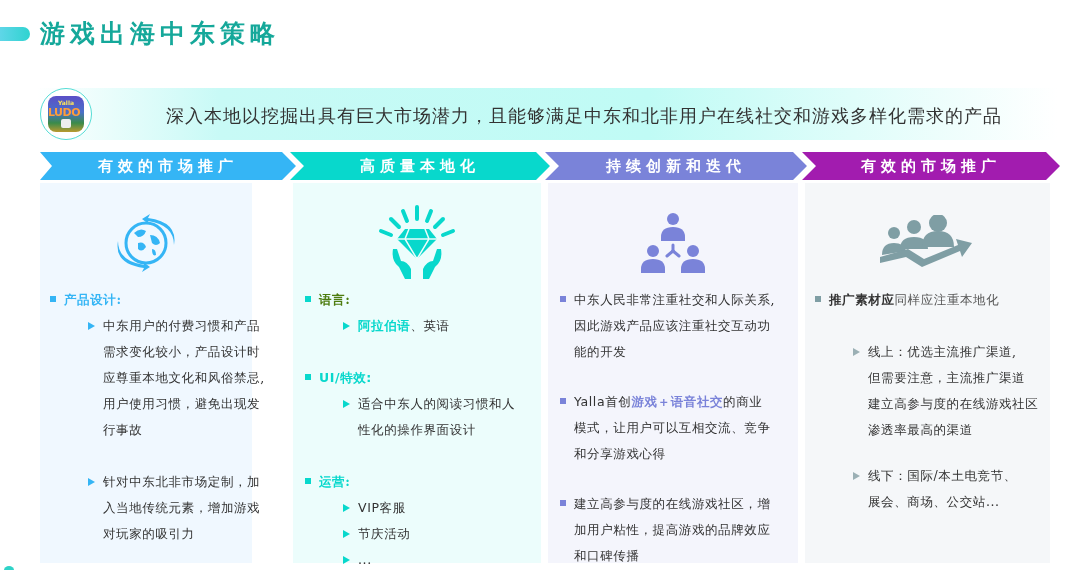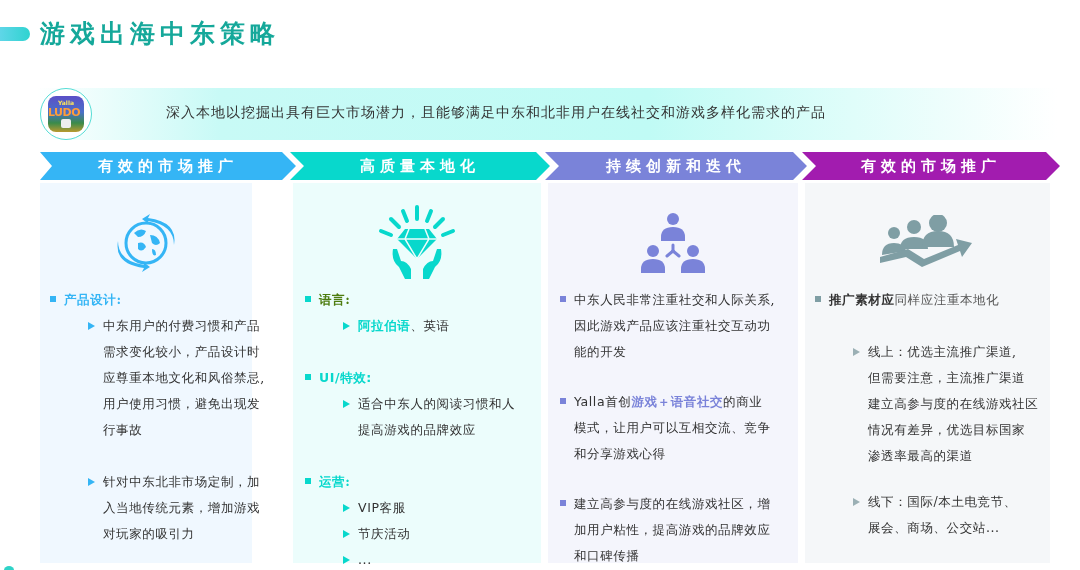--- a/index.html
+++ b/index.html
@@ -12,21 +12,21 @@
 
   .banner { position: absolute; left: 37px; top: 88px; width: 1020px; height: 52px;
     background: linear-gradient(90deg, #ffffff 0%, #c8faf6 18%, #c0fbf5 60%, #ffffff 100%); }
   .logo-ring { position: absolute; left: 40px; top: 88px; width: 52px; height: 52px; border-radius: 50%;
     border: 1.5px solid #55ddd6; background: #fff; display: flex; align-items: center; justify-content: center; }
   .logo { width: 36px; height: 36px; border-radius: 8px; background: linear-gradient(180deg, #5a4fc7 0%, #4a70c8 45%, #3a8b4a 75%, #b89a30 100%);
     position: relative; overflow: hidden; }
   .logo .y { position: absolute; top: 3px; left: 0; right: 0; text-align: center; font-size: 6px; font-family: "DejaVu Sans", sans-serif; color: #ffe85a; font-weight: bold; }
   .logo .l { position: absolute; top: 10px; left: 0; right: 16px; text-align: center; font-size: 11px; font-family: "DejaVu Sans", sans-serif; font-weight: bold; color: #ff9d3a; letter-spacing: -0.5px; }
   .logo .d { position: absolute; bottom: 4px; left: 13px; width: 10px; height: 9px; background: #eee; border-radius: 2px; }
-  .banner-text { position: absolute; left: 166px; top: 104px; font-size: 14px; letter-spacing: 1px; color: #333; }
+  .banner-text { position: absolute; left: 166px; top: 104px; font-size: 18px; letter-spacing: 1px; color: #333; }
 
   .arrow { position: absolute; top: 152px; height: 28px; display: flex; align-items: center; justify-content: center;
     color: #fff; font-weight: bold; font-size: 15px; letter-spacing: 5px;
     clip-path: polygon(0 0, calc(100% - 14px) 0, 100% 50%, calc(100% - 14px) 100%, 0 100%, 14px 50%); }
   .arrow.first { clip-path: polygon(0 0, calc(100% - 14px) 0, 100% 50%, calc(100% - 14px) 100%, 0 100%, 12px 50%); }
 
   .card { position: absolute; top: 183px; height: 380px; }
   .icon-wrap { position: absolute; left: 0; right: 0; top: 12px; height: 96px; display: flex; align-items: center; justify-content: center; }
 
   .txt { position: absolute; font-size: 12.5px; line-height: 26px; color: #333; letter-spacing: 0.6px; }
@@ -108,21 +108,21 @@
       <path d="M18 46 q-2 12 6 18 l6 12 h6 v-10 q-4 -8 -10 -8 l-4 -12 z" fill="#08d8cc"></path>
       <path d="M66 46 q2 12 -6 18 l-6 12 h-6 v-10 q4 -8 10 -8 l4 -12 z" fill="#08d8cc"></path>
     </svg>
   </div>
   <div class="txt" style="left:12px;top:104px;width:235px;">
     <div><span class="sq" style="background:#08d8cc"></span><span class="h" style="color:#4d7c0f">语言:</span></div>
     <div style="padding-left:38px;"><span class="tri" style="border-left-color:#08d8cc"></span><span class="h" style="color:#08d8cc">阿拉伯语</span><span>、英语</span></div>
     <div style="height:26px;"></div>
     <div><span class="sq" style="background:#08d8cc"></span><span class="h sans" style="color:#08d8cc">UI/特效:</span></div>
     <div style="padding-left:38px;"><span class="tri" style="border-left-color:#08d8cc"></span><span>适合中东人的阅读习惯和人</span></div>
-    <div style="padding-left:53px;">提高游戏的品牌效应</div>
+    <div style="padding-left:53px;">性化的操作界面设计</div>
     <div style="height:26px;"></div>
     <div><span class="sq" style="background:#08d8cc"></span><span class="h" style="color:#08d8cc">运营:</span></div>
     <div style="padding-left:38px;"><span class="tri" style="border-left-color:#08d8cc"></span><span class="sans">VIP客服</span></div>
     <div style="padding-left:38px;"><span class="tri" style="border-left-color:#08d8cc"></span><span>节庆活动</span></div>
     <div style="padding-left:38px;"><span class="tri" style="border-left-color:#08d8cc"></span><span>...</span></div>
   </div>
 </div>
 
 <div class="card" style="left:548px;width:250px;background:#f4f5fc;">
   <div class="icon-wrap">
@@ -170,21 +170,20 @@
         <path d="M2 42 l28 -8 l16 10 l34 -14 l-2 -6 l16 4 l-10 14 l-2 -6 l-38 16 l-16 -10 l-26 6 z"></path>
       </g>
     </svg>
   </div>
   <div class="txt" style="left:10px;top:104px;width:235px;">
     <div><span class="sq" style="background:#7f9ea4"></span><span class="h">推广素材应</span><span style="color:#555">同样应注重本地化</span></div>
     <div style="height:26px;"></div>
     <div style="padding-left:38px;"><span class="tri" style="border-left-color:#9bb0b5"></span><span>线上：优选主流推广渠道,</span></div>
     <div style="padding-left:53px;">但需要注意，主流推广渠道</div>
     <div style="padding-left:53px;">建立高参与度的在线游戏社区</div>
-    <div style="padding-left:53px;">情况有差异，优选目标国家</div>
     <div style="padding-left:53px;">渗透率最高的渠道</div>
     <div style="height:20px;"></div>
     <div style="padding-left:38px;"><span class="tri" style="border-left-color:#9bb0b5"></span><span>线下：国际/本土电竞节、</span></div>
     <div style="padding-left:53px;">展会、商场、公交站...</div>
   </div>
 </div>
 
 <div class="dot-bottom"></div>
 
 </body></html>

